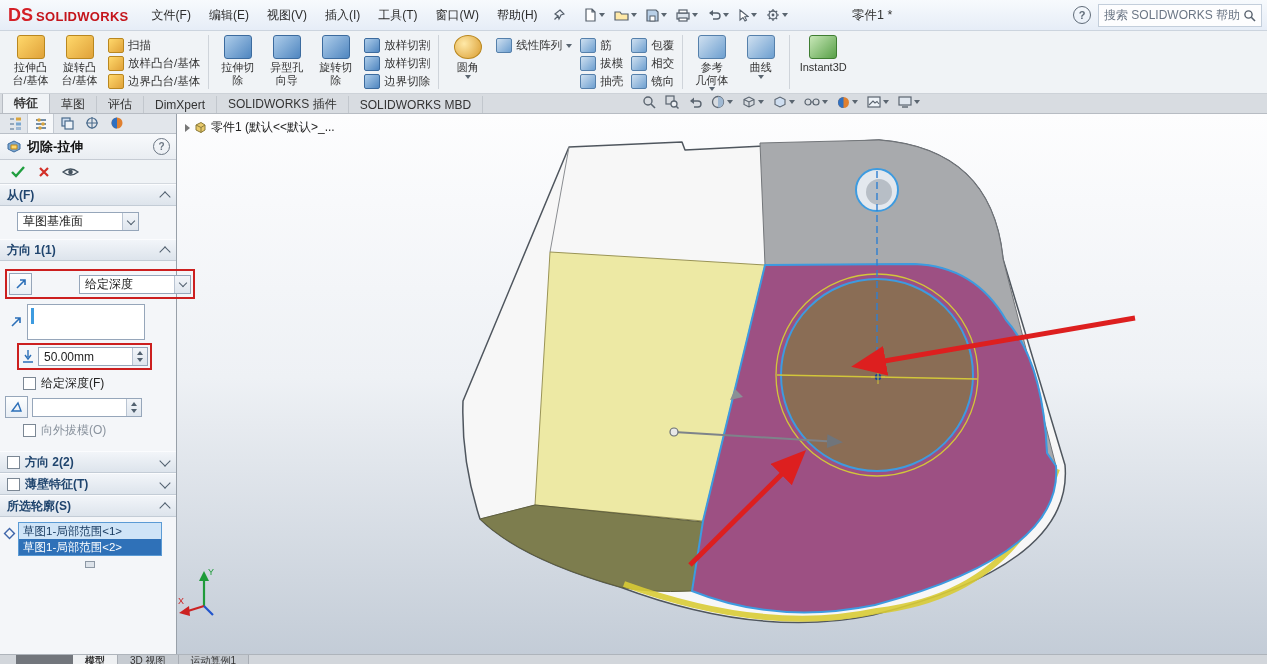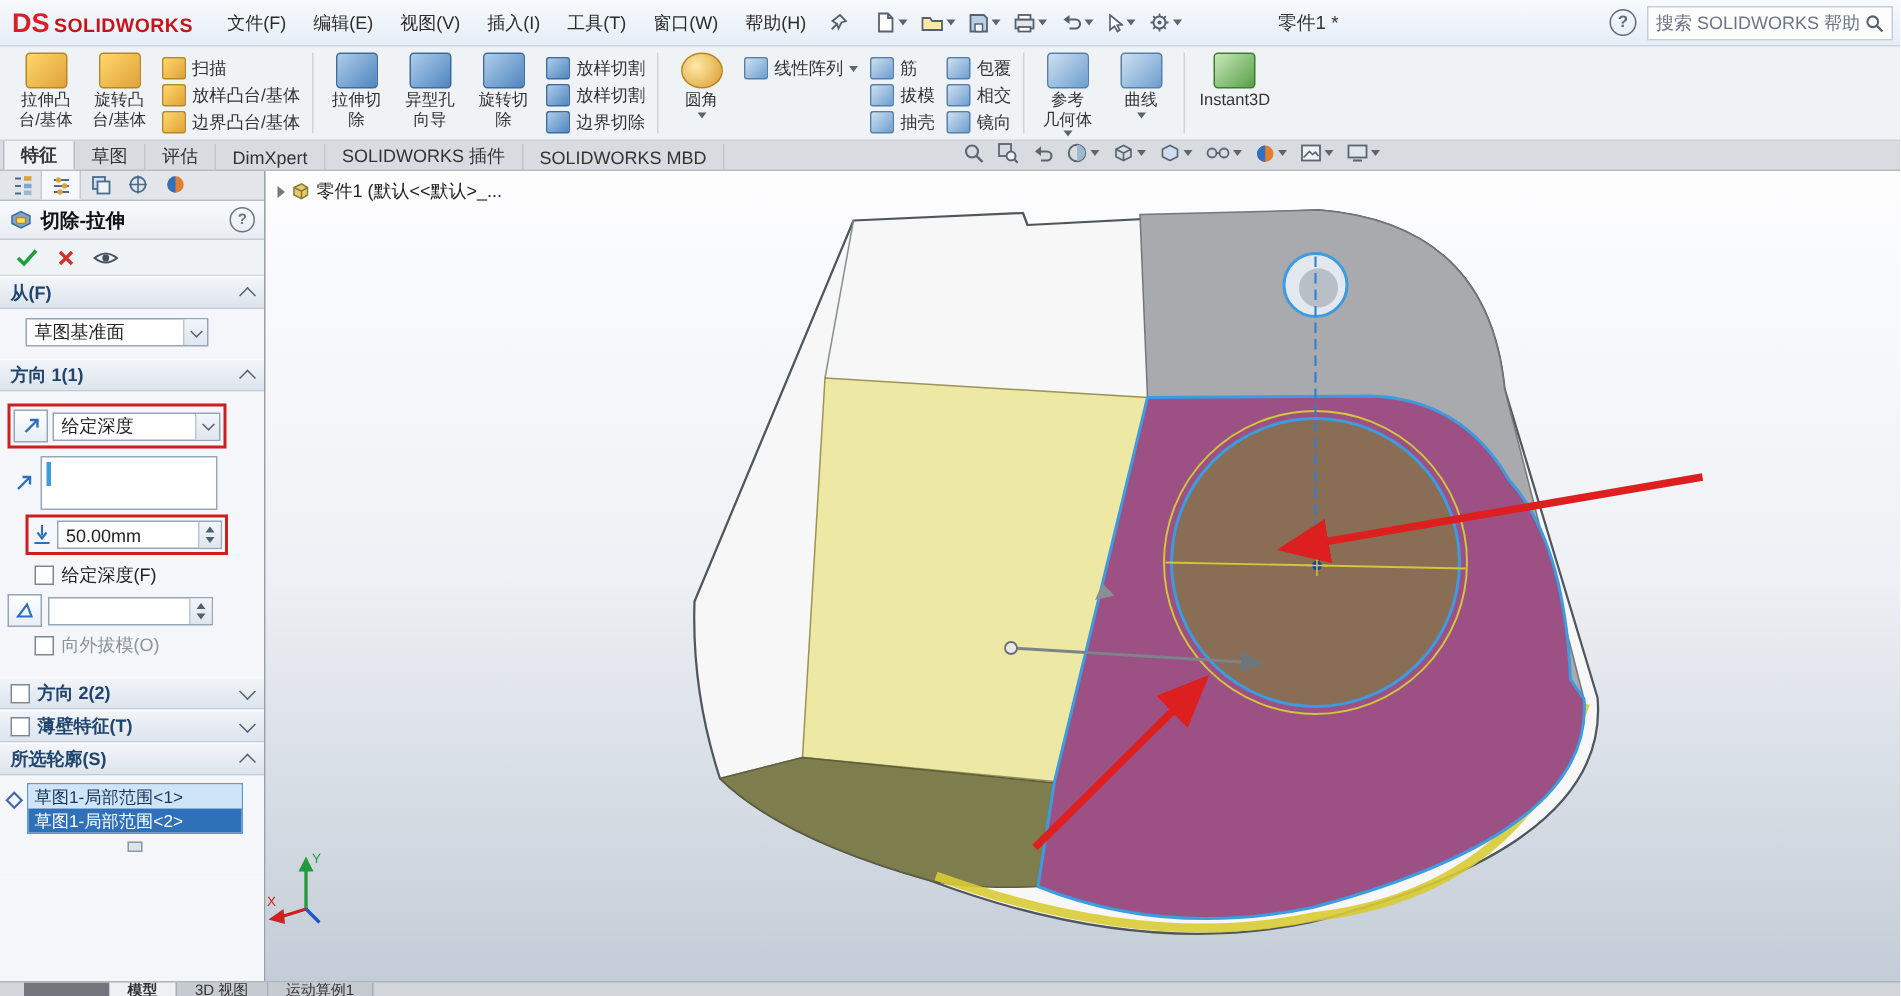--- a/index.html
+++ b/index.html
@@ -49,21 +49,21 @@
   .pm-head{height:25px;display:flex;align-items:center;gap:5px;padding:0 6px;background:linear-gradient(#f8fafc,#e9edf2);border-bottom:1px solid #c6ccd4;flex:0 0 auto;}
   .pm-title{font-size:13px;font-weight:bold;color:#111;flex:1;}
   .helpq{width:15px;height:15px;border-radius:50%;border:1.5px solid #6b7683;color:#6b7683;font-size:10px;font-weight:bold;display:flex;align-items:center;justify-content:center;}
   .pm-actions{height:23px;display:flex;align-items:center;gap:12px;padding:0 10px;background:#f0f3f6;border-bottom:1px solid #d4d9df;flex:0 0 auto;}
   .sec-head{height:20px;display:flex;align-items:center;padding:0 7px;background:linear-gradient(#f2f5f9,#dde4ec);border-top:1px solid #fbfcfe;border-bottom:1px solid #c3ccd6;font-size:12px;font-weight:bold;color:#20456e;flex:0 0 auto;}
   .chev{width:7px;height:7px;border-left:1.6px solid #51606f;border-top:1.6px solid #51606f;display:inline-block;}
   .chev.up{transform:rotate(45deg);margin-top:3px;}
   .chev.down{transform:rotate(225deg);margin-bottom:3px;}
   .spacer{flex:1;}
   .sec-body{padding:6px 6px 8px 9px;background:#f4f6f9;flex:0 0 auto;}
-  .dd{display:flex;align-items:center;height:19px;background:#fff;border:1px solid #96a6ba;font-size:12px;color:#222;padding-left:5px;width:122px;box-sizing:border-box;}
+  .dd{display:flex;align-items:center;height:19px;background:#fff;border:1px solid #96a6ba;font-size:12px;color:#222;padding-left:5px;width:122px;box-sizing:border-box;margin-left:44px;}
   .dd-arrow{margin-left:auto;width:15px;height:100%;background:linear-gradient(#f2f5f9,#dfe6ee);border-left:1px solid #b9c4d2;display:flex;align-items:center;justify-content:center;}
   .mini-chev{width:5px;height:5px;border-left:1.4px solid #51606f;border-top:1.4px solid #51606f;transform:rotate(225deg);margin-bottom:2px;}
   .redbox{border:2px solid #cc1f1f;display:flex;align-items:center;gap:3px;padding:2px;margin:2px 0 5px -4px;background:transparent;width:fit-content;}
   .sidebtn{width:21px;height:20px;border:1px solid #96a6ba;background:linear-gradient(#fdfefe,#e8eef5);display:flex;align-items:center;justify-content:center;flex:0 0 auto;}
   .row{display:flex;align-items:center;gap:4px;margin:3px 0;}
   .bigselbox{width:116px;height:34px;background:#fff;border:1px solid #96a6ba;position:relative;}
   .bigselbox .caret-bar{position:absolute;left:3px;top:3px;width:3px;height:16px;background:#3d9be0;}
   .spin{display:flex;align-items:center;height:19px;background:#fff;border:1px solid #96a6ba;font-size:12px;color:#222;padding-left:5px;width:110px;box-sizing:border-box;}
   .spinbtns{margin-left:auto;width:14px;height:100%;border-left:1px solid #b9c4d2;display:flex;flex-direction:column;align-items:center;justify-content:space-evenly;background:linear-gradient(#f2f5f9,#dfe6ee);}
   .tri-up{width:0;height:0;border-left:3.5px solid transparent;border-right:3.5px solid transparent;border-bottom:4px solid #51606f;}

